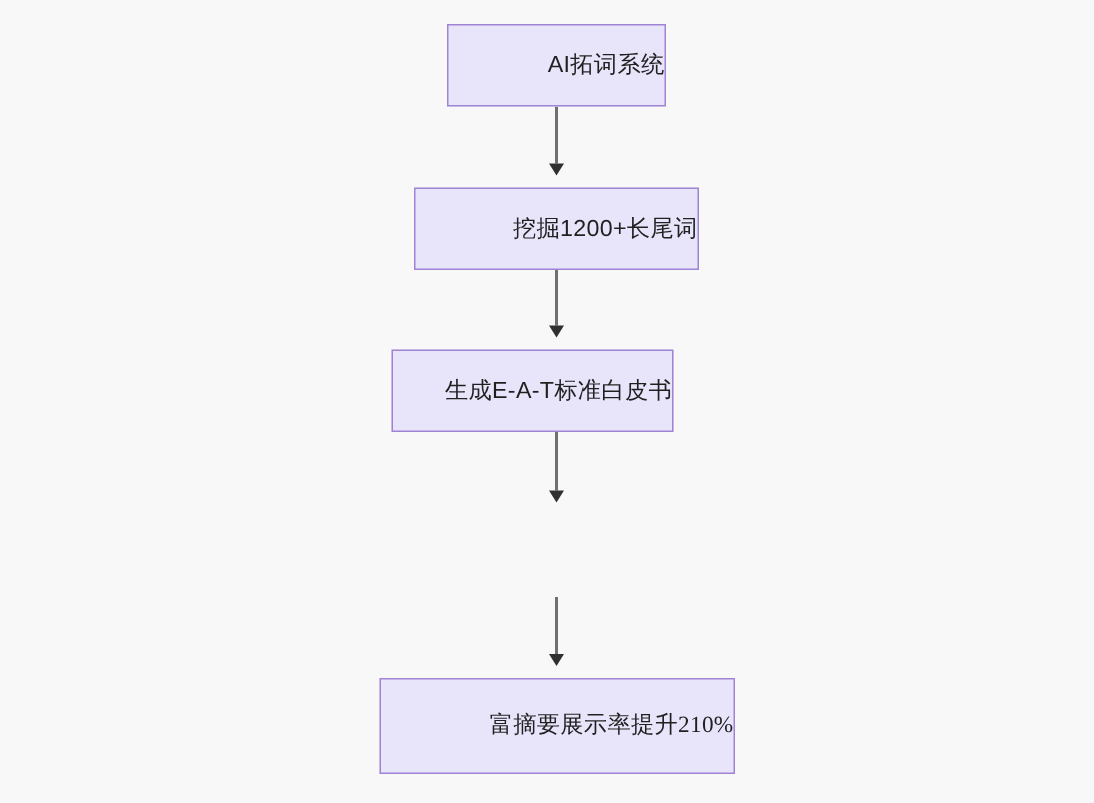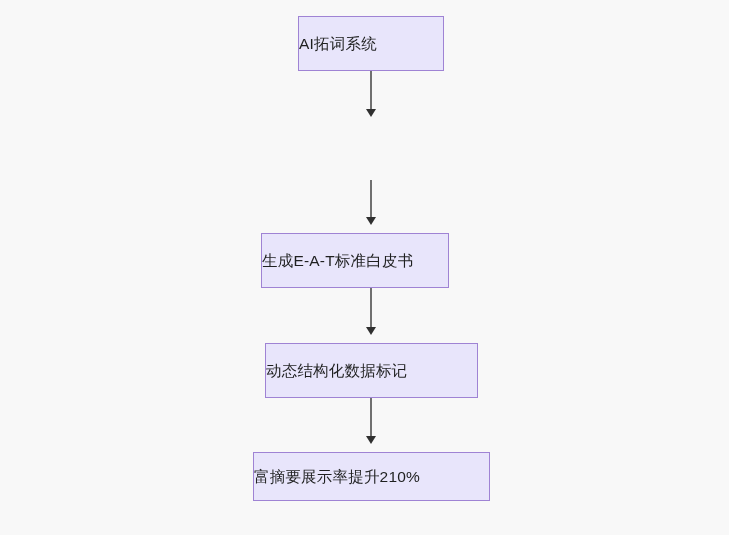--- a/index.html
+++ b/index.html
@@ -20,21 +20,21 @@
     height: 535px;
   }
 
   .node {
     position: absolute;
     box-sizing: border-box;
     background: #e8e5fb;
     border: 1.7px solid #9f83d4;
     display: flex;
     align-items: center;
-    justify-content: flex-start;
+    justify-content: flex-end;
   }
 
   .node-label {
     font-size: 15.5px;
     color: #1f2020;
     line-height: 1;
     letter-spacing: 0.2px;
     white-space: nowrap;
   }
 
@@ -69,26 +69,26 @@
   <div class="edge" style="left:371px; top:288px; height:39px;"></div>
   <div class="edge-arrow" style="left:371px; top:327px;"></div>
 
   <div class="edge" style="left:371px; top:398px; height:38px;"></div>
   <div class="edge-arrow" style="left:371px; top:436px;"></div>
 
   <div class="node" style="left:298px; top:16px; width:146px; height:55px;">
     <span class="node-label">AI拓词系统</span>
   </div>
 
+  <div class="node" style="left:276px; top:125px; width:190px; height:55px;">
+    <span class="node-label">挖掘1200+长尾词</span>
+  </div>
 
   <div class="node" style="left:261px; top:233px; width:188px; height:55px;">
     <span class="node-label">生成E-A-T标准白皮书</span>
   </div>
 
-  <div class="node" style="left:265px; top:343px; width:213px; height:55px;">
-    <span class="node-label">动态结构化数据标记</span>
-  </div>
 
-  <div class="node" style="left:253px; top:452px; width:237px; height:49px;">
+  <div class="node" style="left:253px; top:452px; width:237px; height:64px;font-family:Liberation Serif, serif;">
     <span class="node-label">富摘要展示率提升210%</span>
   </div>
 
 </div>
 
 </body></html>

